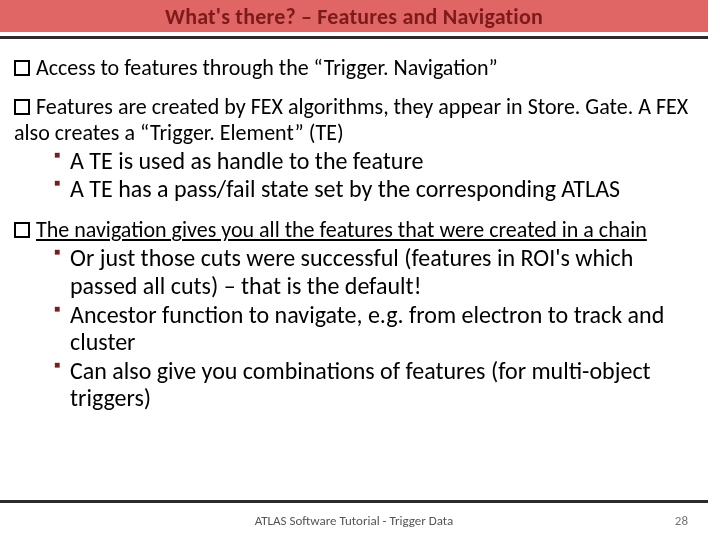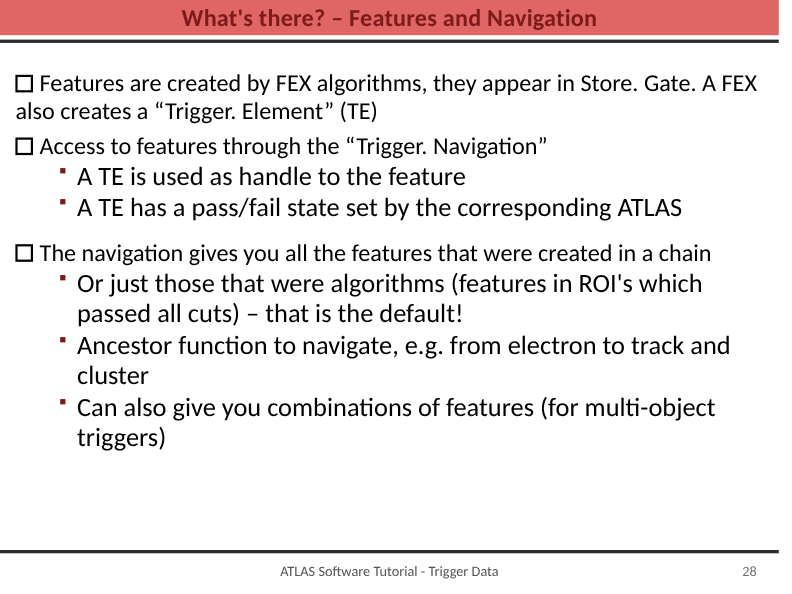--- a/index.html
+++ b/index.html
@@ -36,37 +36,37 @@
 </style>
 </head>
 <body>
 
 <div class="slide">
   <div class="title-bar">What's there? – Features and Navigation</div>
   <div class="hr-top"></div>
 
   <div class="content">
 
+    <div class="top-item">
+      <span class="check"></span><span>Access to features through the “Trigger. Navigation”</span>
+    </div>
+
     <div class="top-item" style="margin-top:14px;">
       <span class="check"></span><span>Features are created by FEX algorithms, they appear in Store. Gate. A FEX also creates a “Trigger. Element” (TE)</span>
-    </div>
-
-    <div class="top-item">
-      <span class="check"></span><span>Access to features through the “Trigger. Navigation”</span>
     </div>
     <div class="sub-list">
       <div class="sub-item">A TE is used as handle to the feature</div>
       <div class="sub-item">A TE has a pass/fail state set by the corresponding ATLAS</div>
     </div>
 
-    <div class="top-item" style="margin-top:14px;">
+    <div class="top-item" style="margin-top:14px;text-decoration:underline;">
       <span class="check"></span><span>The navigation gives you all the features that were created in a chain</span>
     </div>
     <div class="sub-list">
-      <div class="sub-item">Or just those that were algorithms (features in ROI's which passed all cuts) – that is the default!</div>
+      <div class="sub-item">Or just those cuts were successful (features in ROI's which passed all cuts) – that is the default!</div>
       <div class="sub-item">Ancestor function to navigate, e.g. from electron to track and cluster</div>
       <div class="sub-item">Can also give you combinations of features (for multi-object triggers)</div>
     </div>
 
   </div>
 
   <div class="footer">
     <div class="hr-bottom"></div>
     <div class="footer-row">
       <div style="width:40px;"></div>

